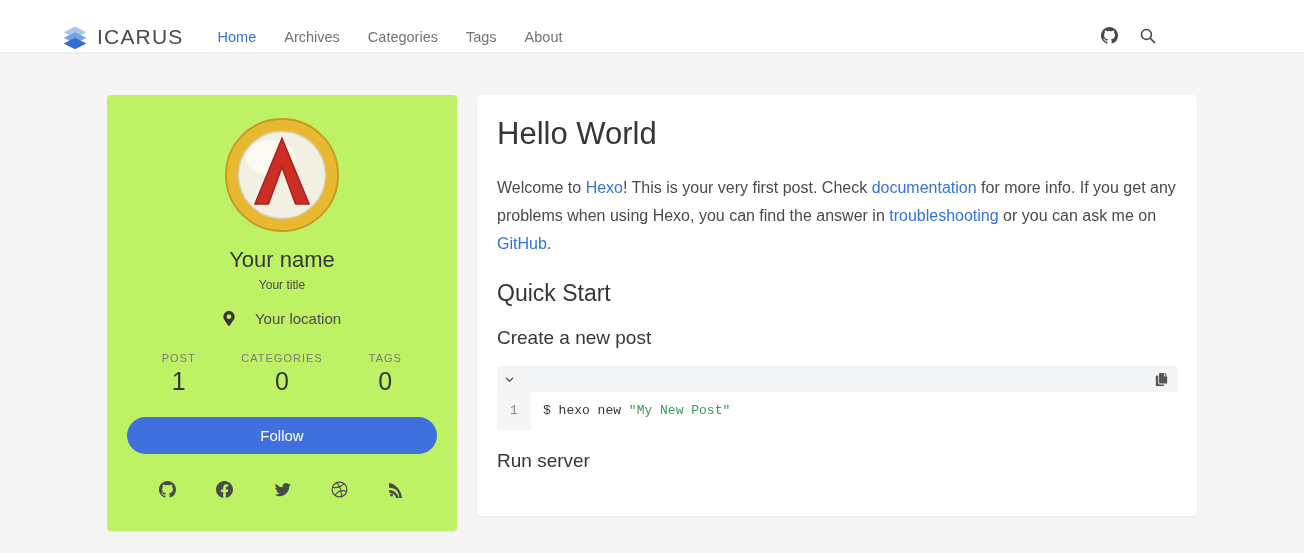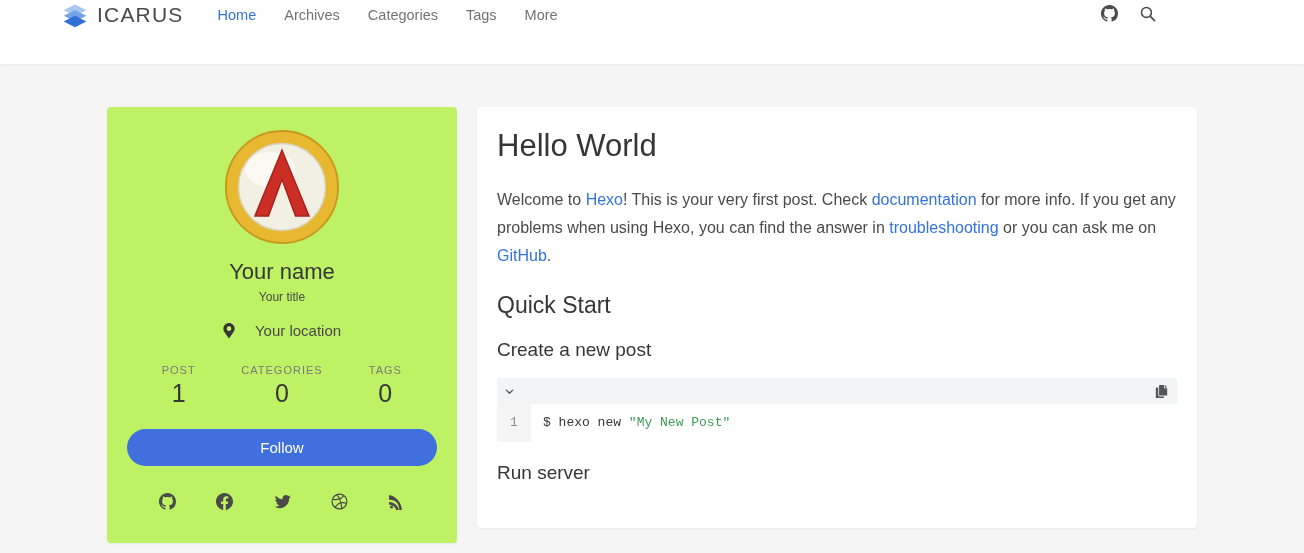--- a/index.html
+++ b/index.html
@@ -8,24 +8,24 @@
     width: 1304px; height: 553px;
     overflow: hidden;
     background: #f5f5f5;
     font-family: "Liberation Sans", sans-serif;
     -webkit-font-smoothing: antialiased;
   }
 
   
   .navbar {
     position: relative;
-    height: 64px;
+    height: 52px;
     background: #fff;
     display: flex;
-    align-items: flex-start;
+    align-items: flex-end;
     box-shadow: 0 1px 3px rgba(0,0,0,0.06);
     z-index: 10;
   }
   .nav-inner {
     width: 100%;
     padding: 0 16px 0 62px;
     display: flex;
     align-items: center;
   }
   .brand {
@@ -291,21 +291,21 @@
       <li>
           <a href="#">Archives</a>
         </li>
       <li>
           <a href="#">Categories</a>
         </li>
       <li>
           <a href="#">Tags</a>
         </li>
       <li>
-          <a href="#">More</a>
+          <a href="#">About</a>
         </li>
     </ul>
 
     <div class="nav-right">
       <button class="nav-icon-btn">
         <span>
           <svg width="17" height="17" viewBox="0 0 16 16" fill="currentColor" aria-hidden="true">
             <path d="M8 0C3.58 0 0 3.58 0 8c0 3.54 2.29 6.53 5.47 7.59.4.07.55-.17.55-.38 0-.19-.01-.82-.01-1.49-2.01.37-2.53-.49-2.69-.94-.09-.23-.48-.94-.82-1.13-.28-.15-.68-.52-.01-.53.63-.01 1.08.58 1.23.82.72 1.21 1.87.87 2.33.66.07-.52.28-.87.51-1.07-1.78-.2-3.64-.89-3.64-3.95 0-.87.31-1.59.82-2.15-.08-.2-.36-1.02.08-2.12 0 0 .67-.21 2.2.82.64-.18 1.32-.27 2-.27s1.36.09 2 .27c1.53-1.04 2.2-.82 2.2-.82.44 1.1.16 1.92.08 2.12.51.56.82 1.27.82 2.15 0 3.07-1.87 3.75-3.65 3.95.29.25.54.73.54 1.48 0 1.07-.01 1.93-.01 2.2 0 .21.15.46.55.38A8.01 8.01 0 0 0 16 8c0-4.42-3.58-8-8-8z"></path>
           </svg>
         </span>

